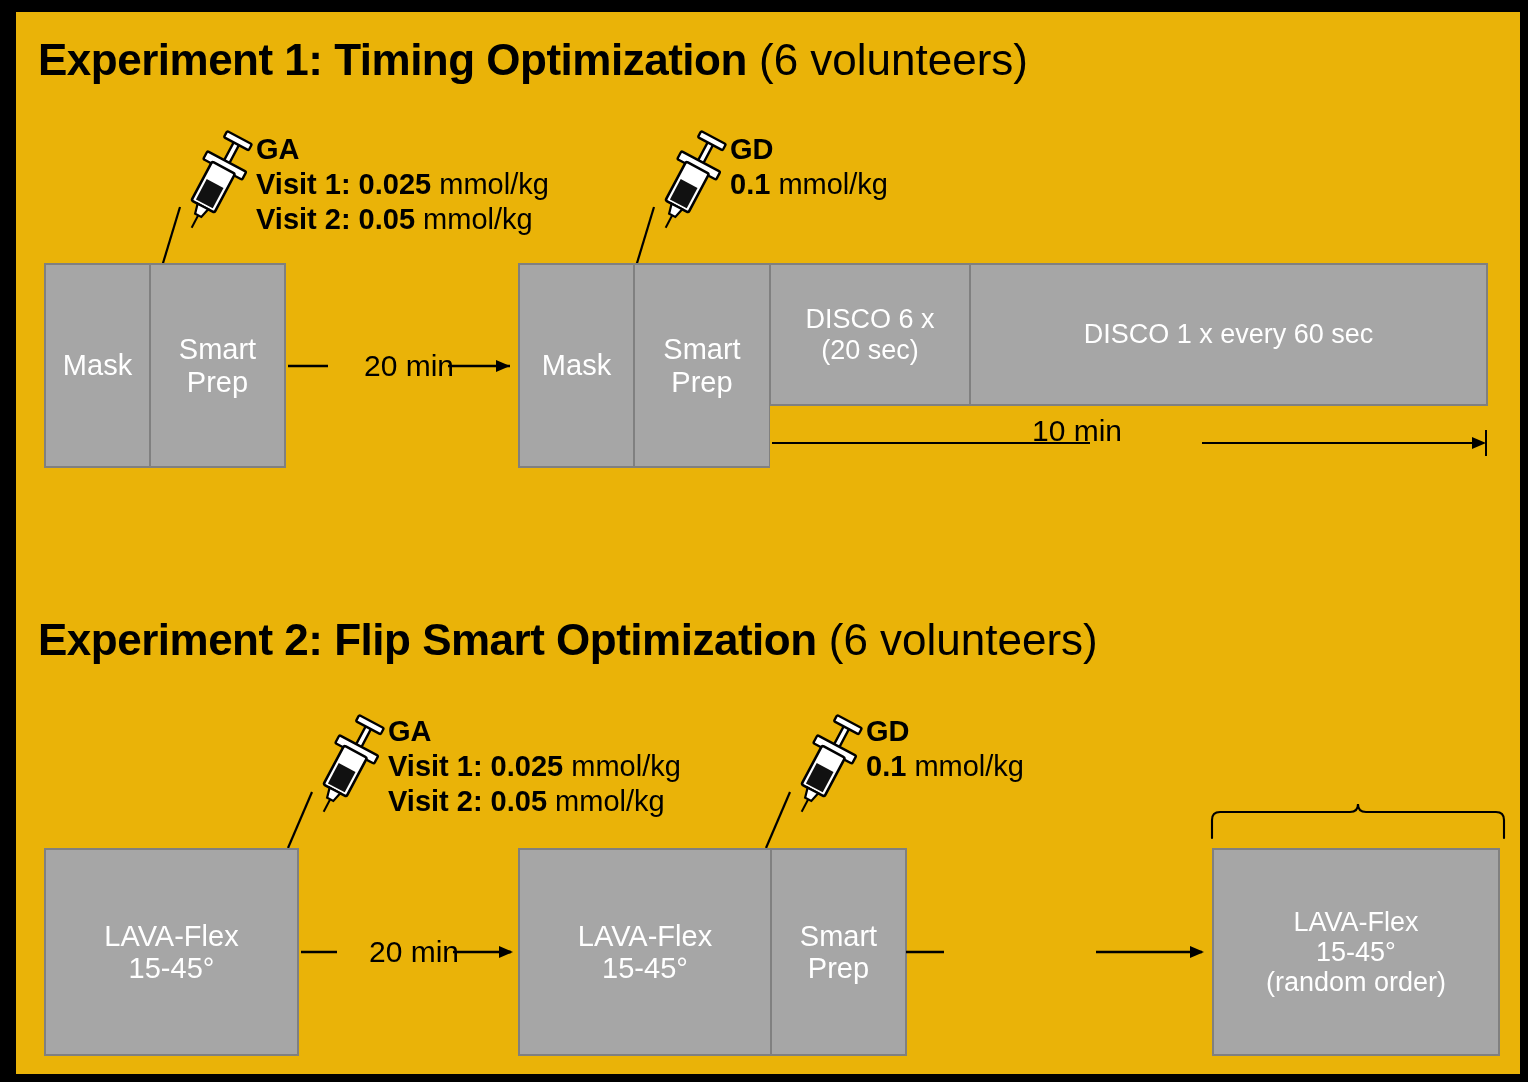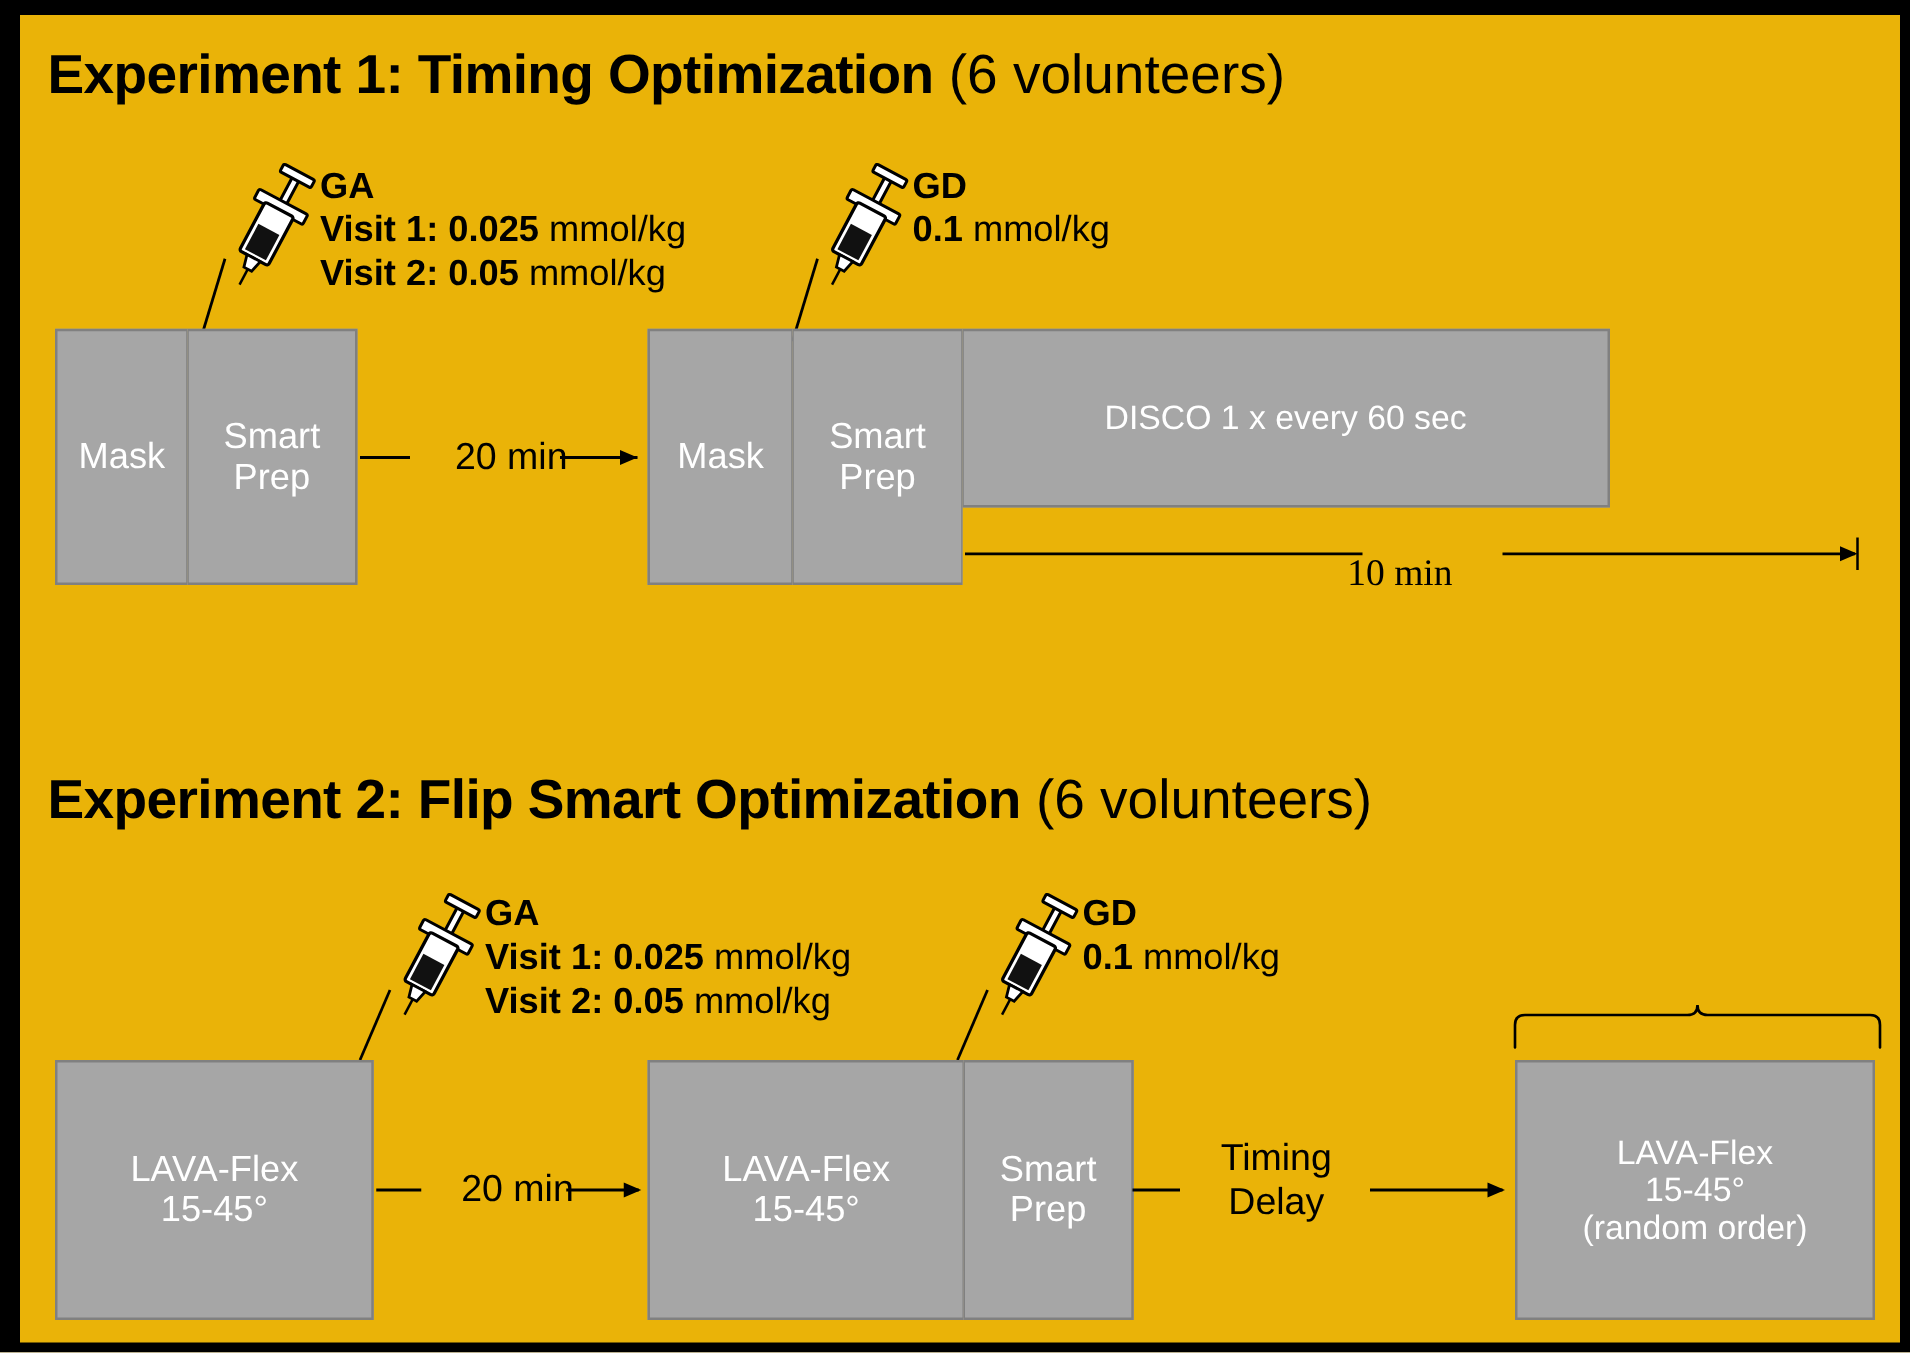--- a/index.html
+++ b/index.html
@@ -149,30 +149,32 @@
       <line x1="0" y1="14" x2="40" y2="14" stroke="#000" stroke-width="2.4"></line>
       <line x1="160" y1="14" x2="222" y2="14" stroke="#000" stroke-width="2.4"></line>
       <path d="M222 14 L208 8 L208 20 Z" fill="#000"></path>
     </svg>
     <div class="abs anno" style="left:318px; top:337px; width:150px; text-align:center;">20 min</div>
 
     <div class="abs gbox-group" style="left:502px; top:251px; height:205px; align-items:flex-start;">
       <div class="gbox" style="width:116px; height:205px;">Mask</div>
       <div class="gbox" style="width:136px; height:205px; white-space:pre-line;">Smart
 Prep</div>
+      <div class="gbox small" style="width:200px; height:143px; white-space:pre-line;">DISCO 6 x
+(20 sec)</div>
       <div class="gbox small" style="width:518px; height:143px; white-space:pre-line;text-align:center;">DISCO 1 x every 60 sec</div>
     </div>
 
     <svg class="abs" style="left:756px; top:408px; width:720px; height:40px;">
       <line x1="0" y1="23" x2="318" y2="23" stroke="#000" stroke-width="2.2"></line>
       <line x1="430" y1="23" x2="712" y2="23" stroke="#000" stroke-width="2.2"></line>
       <path d="M714 23 L700 17 L700 29 Z" fill="#000"></path>
       <line x1="714" y1="10" x2="714" y2="36" stroke="#000" stroke-width="2"></line>
     </svg>
-    <div class="abs anno" style="left:1016px; top:430px; width:130px; text-align:right;font-family:Liberation Serif, serif;">10 min</div>
+    <div class="abs anno" style="left:1016px; top:402px; width:130px; text-align:left;">10 min</div>
 
     <div class="abs exp-title" style="left:22px; top:606px;">
       <span class="t-bold">Experiment 2: Flip Smart Optimization</span><span class="t-reg"> (6 volunteers)</span>
     </div>
 
     <svg class="abs" style="left:256px; top:780px; width:46px; height:60px;">
       <line x1="40" y1="0" x2="16" y2="56" stroke="#000" stroke-width="2.2"></line>
     </svg>
 
     <svg class="abs" style="left:298px; top:702px; width:70px; height:100px;" viewBox="0 0 70 100">
@@ -236,21 +238,19 @@
 15-45°</div>
       <div class="gbox" style="width:136px; height:208px; white-space:pre-line;">Smart
 Prep</div>
     </div>
 
     <svg class="abs" style="left:890px; top:926px; width:306px; height:28px;">
       <line x1="0" y1="14" x2="38" y2="14" stroke="#000" stroke-width="2.4"></line>
       <line x1="190" y1="14" x2="296" y2="14" stroke="#000" stroke-width="2.4"></line>
       <path d="M298 14 L284 8 L284 20 Z" fill="#000"></path>
     </svg>
-    <div class="abs anno center" style="left:930px; top:898px; width:150px; white-space:pre-line;">Timing
-Delay</div>
 
     <div class="abs gbox small" style="left:1196px; top:836px; width:288px; height:208px; white-space:pre-line;">LAVA-Flex
 15-45°
 (random order)</div>
 
   </div>
 </div>
 
 </body></html>

